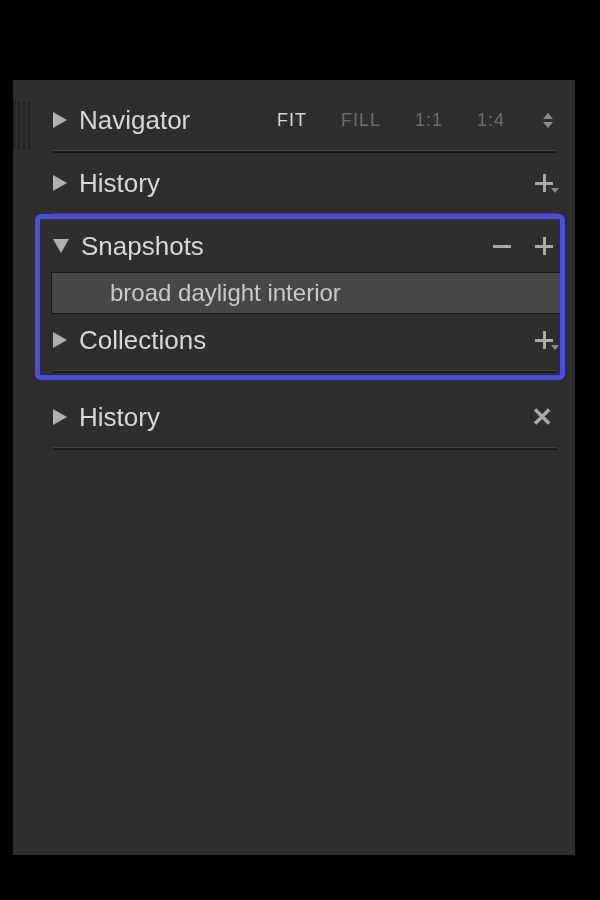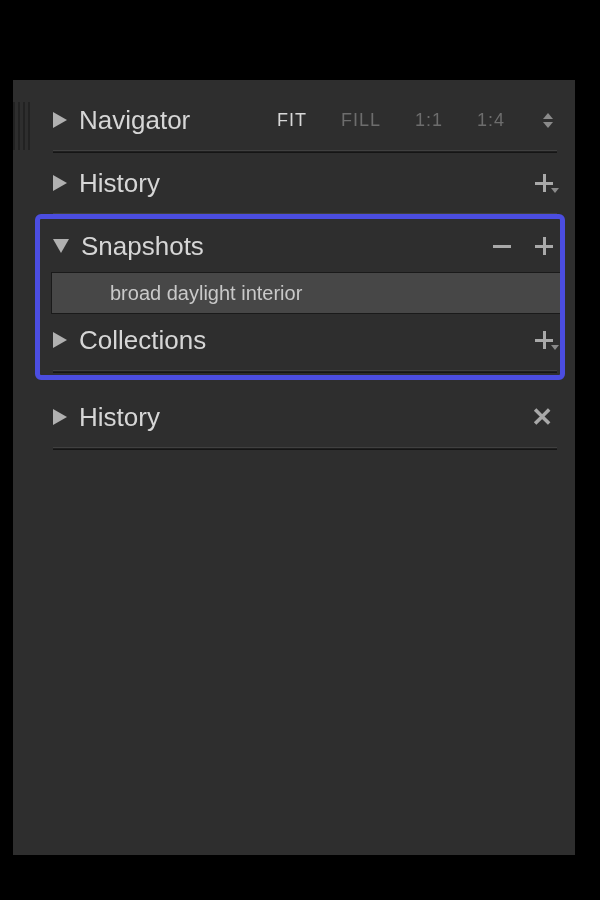--- a/index.html
+++ b/index.html
@@ -140,21 +140,21 @@
       border: 1px solid #1a1a1a;
       border-right: none;
       margin-left: -2px;
       margin-right: -4px;
     }
     .snap-row {
       height: 40px;
       display: flex;
       align-items: center;
       padding-left: 58px;
-      font-size: 20px;
+      font-size: 24px;
       cursor: pointer;
     }
     .snap-row.dim {
       background: #474747;
       color: #c9c9c9;
     }
     .snap-row.sel {
       background: #bfbfbf;
       color: #1f1f1f;
     }

